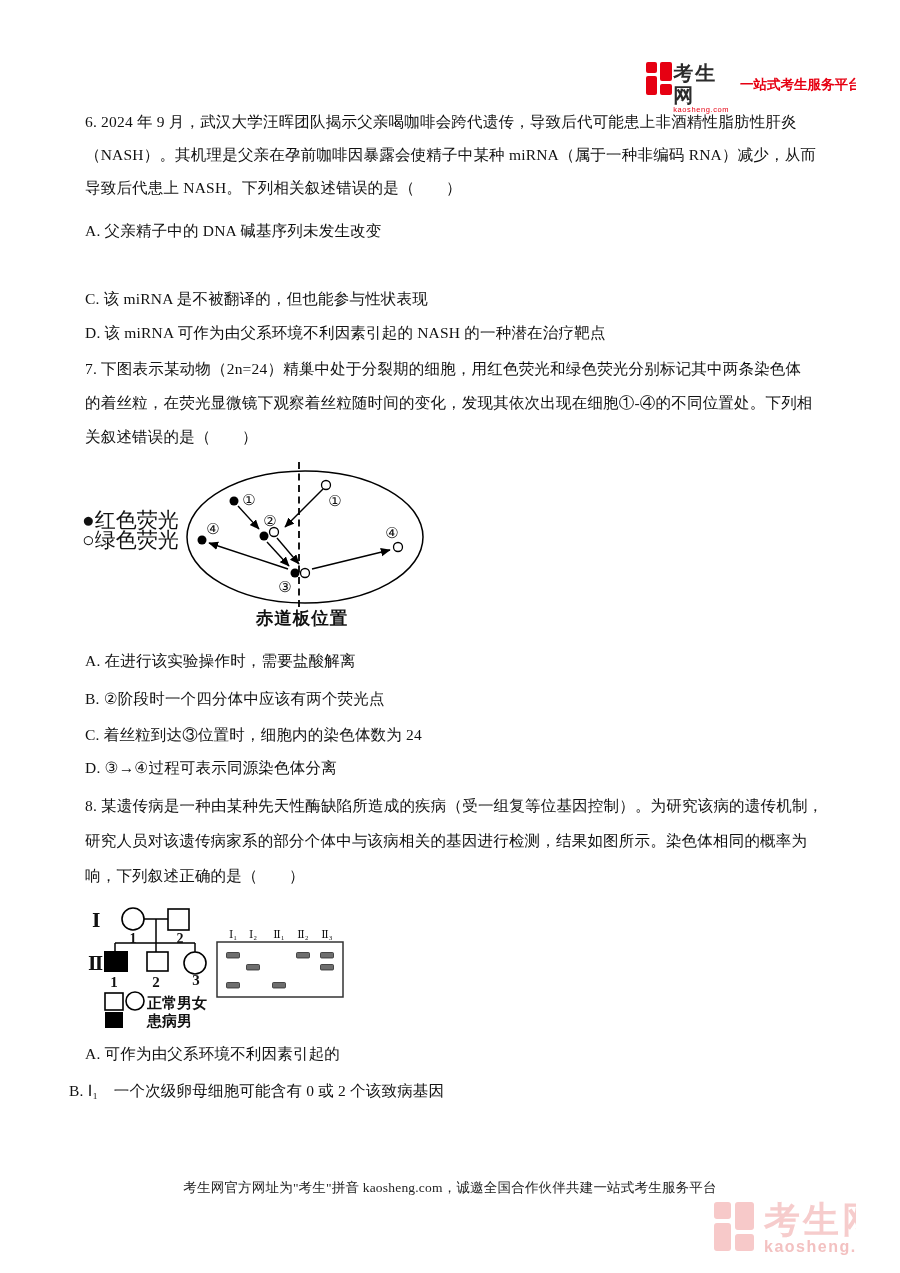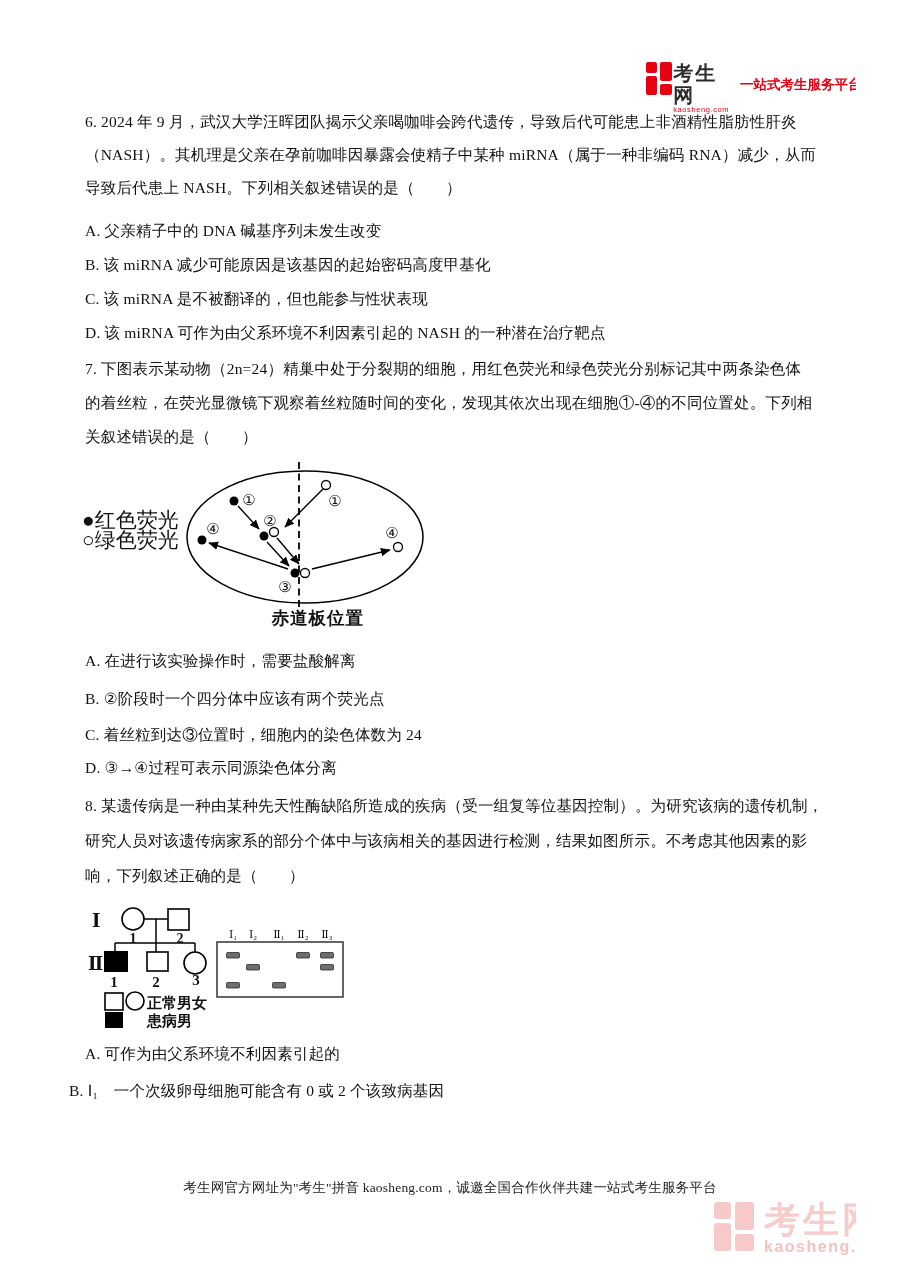--- a/index.html
+++ b/index.html
@@ -13,21 +13,21 @@
   .li-a{left:0;top:0;width:11px;height:11px;}
   .li-b{left:0;top:14px;width:11px;height:19px;}
   .li-c{left:14px;top:0;width:12px;height:19px;}
   .li-d{left:14px;top:22px;width:12px;height:11px;}
   .logo-text{margin-left:4px;}
   .logo-name{font-family:"Liberation Sans",sans-serif;font-size:20px;font-weight:bold;color:#2b2b2b;letter-spacing:2px;line-height:22px;}
   .logo-domain{font-family:"Liberation Sans",sans-serif;font-size:7.5px;color:#e60012;letter-spacing:.6px;line-height:8px;}
   .logo-tagline{margin:14px 0 16px 8px;font-family:"Liberation Sans",sans-serif;font-size:13.5px;font-weight:bold;color:#e60012;white-space:nowrap;}
   
   .legend-line{position:absolute;font-size:21px;white-space:nowrap;}
-  .caption{position:absolute;font-size:17.5px;font-weight:bold;letter-spacing:1px;text-align:right;}
+  .caption{position:absolute;font-size:17.5px;font-weight:bold;letter-spacing:1px;text-align:center;}
   svg{position:absolute;overflow:visible;}
   svg text{font-family:"Liberation Serif","DejaVu Serif",serif;fill:#111;}
   
   .footer{position:absolute;left:0;top:1179px;width:900px;text-align:center;font-size:13.5px;color:#222;letter-spacing:.2px;}
   
   .wm{position:absolute;left:714px;top:1202px;display:flex;align-items:flex-start;}
   .wm-icon{position:relative;width:42px;height:51px;}
   .wm-icon div{position:absolute;background:#f7c9c9;border-radius:3px;}
   .wm-a{left:0;top:0;width:17px;height:17px;}
   .wm-b{left:0;top:21px;width:17px;height:28px;}
@@ -53,21 +53,20 @@
       <div class="logo-name">考生网</div>
       <div class="logo-domain">kaosheng.com</div>
     </div>
     <div class="logo-tagline">一站式考生服务平台</div>
   </div>
 
   <div class="tl" style="left:85px;top:111px">6. 2024 年 9 月，武汉大学汪晖团队揭示父亲喝咖啡会跨代遗传，导致后代可能患上非酒精性脂肪性肝炎</div>
   <div class="tl" style="left:85px;top:144px">（NASH）。其机理是父亲在孕前咖啡因暴露会使精子中某种 miRNA（属于一种非编码 RNA）减少，从而</div>
   <div class="tl" style="left:85px;top:177px">导致后代患上 NASH。下列相关叙述错误的是（　　）</div>
   <div class="tl" style="left:85px;top:220px">A. 父亲精子中的 DNA 碱基序列未发生改变</div>
-  <div class="tl" style="left:85px;top:254px">B. 该 miRNA 减少可能原因是该基因的起始密码高度甲基化</div>
   <div class="tl" style="left:85px;top:288px">C. 该 miRNA 是不被翻译的，但也能参与性状表现</div>
   <div class="tl" style="left:85px;top:322px">D. 该 miRNA 可作为由父系环境不利因素引起的 NASH 的一种潜在治疗靶点</div>
 
   <div class="tl" style="left:85px;top:358px">7. 下图表示某动物（2n=24）精巢中处于分裂期的细胞，用红色荧光和绿色荧光分别标记其中两条染色体</div>
   <div class="tl" style="left:85px;top:392px">的着丝粒，在荧光显微镜下观察着丝粒随时间的变化，发现其依次出现在细胞①-④的不同位置处。下列相</div>
   <div class="tl" style="left:85px;top:426px">关叙述错误的是（　　）</div>
 
   <div class="legend-line" style="left:82px;top:506px">
     <span>●</span><span>红色荧光</span>
   </div>
@@ -109,21 +108,21 @@
   </svg>
 
   <div class="caption" style="left:240px;top:606px;width:124px">赤道板位置</div>
 
   <div class="tl" style="left:85px;top:650px">A. 在进行该实验操作时，需要盐酸解离</div>
   <div class="tl" style="left:85px;top:688px">B. ②阶段时一个四分体中应该有两个荧光点</div>
   <div class="tl" style="left:85px;top:724px">C. 着丝粒到达③位置时，细胞内的染色体数为 24</div>
   <div class="tl" style="left:85px;top:757px">D. ③→④过程可表示同源染色体分离</div>
 
   <div class="tl" style="left:85px;top:795px">8. 某遗传病是一种由某种先天性酶缺陷所造成的疾病（受一组复等位基因控制）。为研究该病的遗传机制，</div>
-  <div class="tl" style="left:85px;top:830px">研究人员对该遗传病家系的部分个体中与该病相关的基因进行检测，结果如图所示。不考虑其他因素的影</div>
+  <div class="tl" style="left:85px;top:830px">研究人员对该遗传病家系的部分个体中与该病相关的基因进行检测，结果如图所示。染色体相同的概率为</div>
   <div class="tl" style="left:85px;top:865px">响，下列叙述正确的是（　　）</div>
 
   <svg style="left:85px;top:900px" width="270" height="135" viewBox="0 0 270 135">
     <text x="7" y="27" font-size="18" font-weight="bold">Ⅰ</text>
     <text x="3" y="70" font-size="18" font-weight="bold">Ⅱ</text>
     <line x1="59" y1="19" x2="83" y2="19" stroke="#000" stroke-width="1.5"></line>
     <line x1="71" y1="19" x2="71" y2="43" stroke="#000" stroke-width="1.5"></line>
     <line x1="30" y1="43" x2="110" y2="43" stroke="#000" stroke-width="1.5"></line>
     <line x1="30" y1="43" x2="30" y2="51" stroke="#000" stroke-width="1.5"></line>
     <line x1="71" y1="43" x2="71" y2="52" stroke="#000" stroke-width="1.5"></line>

